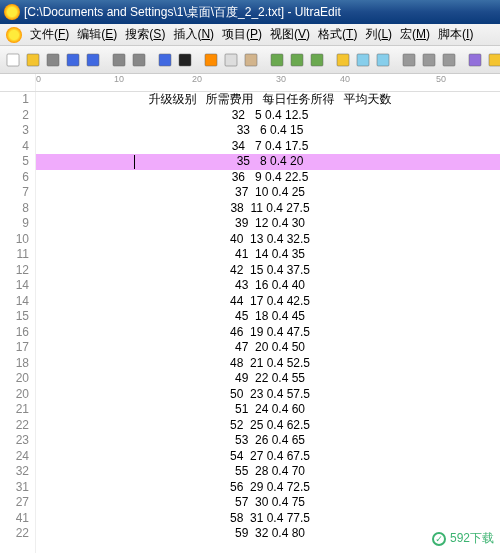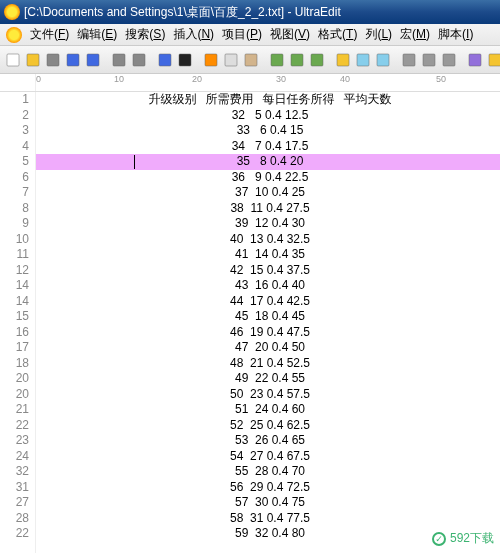--- a/index.html
+++ b/index.html
@@ -212,21 +212,21 @@
       <div>18</div>
       <div>20</div>
       <div>20</div>
       <div>21</div>
       <div>22</div>
       <div>23</div>
       <div>24</div>
       <div>32</div>
       <div>31</div>
       <div>27</div>
-      <div>28</div>
+      <div>41</div>
       <div>22</div>
     </div>
   <div class="content" id="content"><div class="line header-line">升级级别   所需费用   每日任务所得   平均天数</div><div class="line">32   5 0.4 12.5</div><div class="line">33   6 0.4 15</div><div class="line">34   7 0.4 17.5</div><div class="line sel" style="position: relative;">35   8 0.4 20<span class="caret" style="left: 97.6px; top: 1px;"></span></div><div class="line">36   9 0.4 22.5</div><div class="line">37  10 0.4 25</div><div class="line">38  11 0.4 27.5</div><div class="line">39  12 0.4 30</div><div class="line">40  13 0.4 32.5</div><div class="line">41  14 0.4 35</div><div class="line">42  15 0.4 37.5</div><div class="line">43  16 0.4 40</div><div class="line">44  17 0.4 42.5</div><div class="line">45  18 0.4 45</div><div class="line">46  19 0.4 47.5</div><div class="line">47  20 0.4 50</div><div class="line">48  21 0.4 52.5</div><div class="line">49  22 0.4 55</div><div class="line">50  23 0.4 57.5</div><div class="line">51  24 0.4 60</div><div class="line">52  25 0.4 62.5</div><div class="line">53  26 0.4 65</div><div class="line">54  27 0.4 67.5</div><div class="line">55  28 0.4 70</div><div class="line">56  29 0.4 72.5</div><div class="line">57  30 0.4 75</div><div class="line">58  31 0.4 77.5</div><div class="line">59  32 0.4 80</div></div>
 </div>
 
 <div class="watermark">
   <span class="dot">✓</span>
   <span>592下载</span>
 </div>
 

